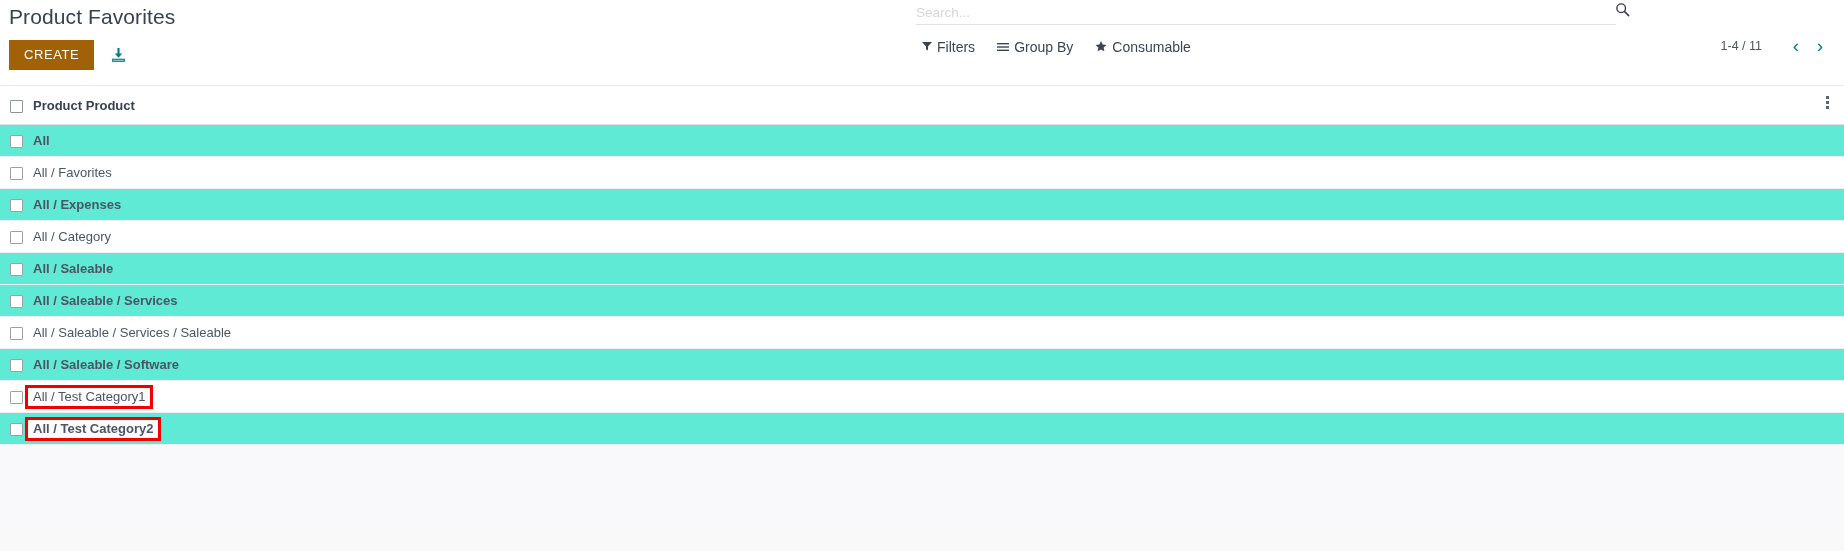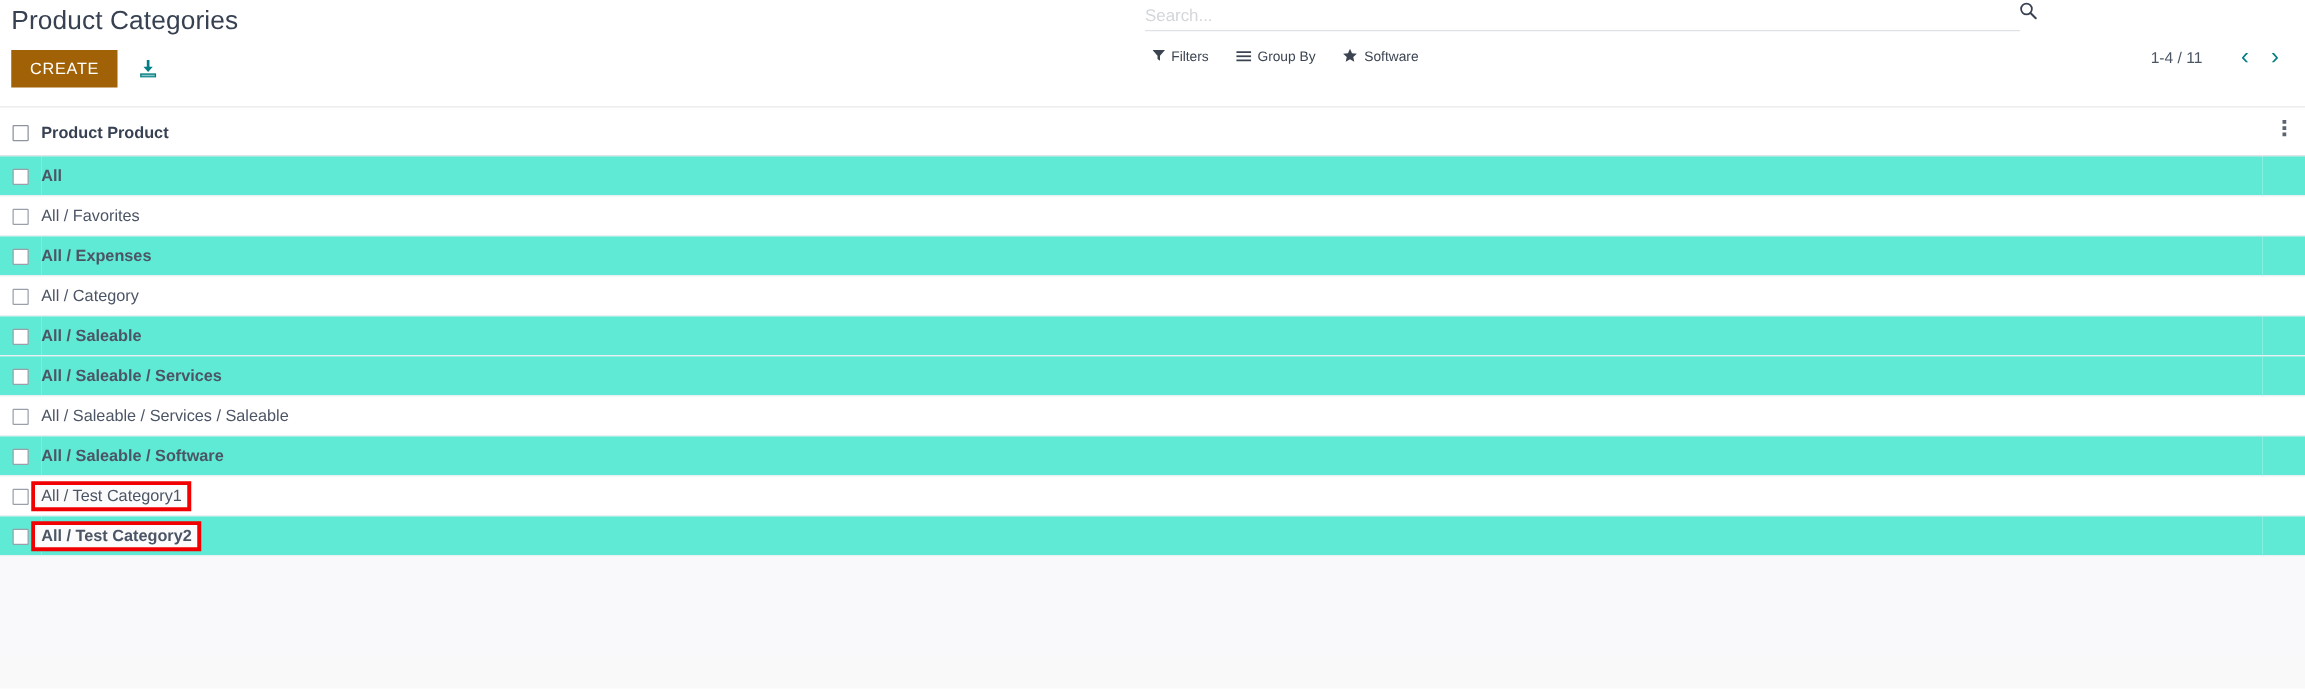--- a/index.html
+++ b/index.html
@@ -101,21 +101,21 @@
   }
   .filter-menus {
     display: flex;
     align-items: center;
     margin-top: 14px;
     padding-left: 6px;
   }
   .fmenu {
     display: inline-flex;
     align-items: center;
-    font-size: 11px;
+    font-size: 14px;
     color: #3c4452;
     margin-right: 22px;
     cursor: pointer;
     white-space: nowrap;
   }
   .fmenu .fi {
     margin-right: 5px;
     font-size: 11px;
     line-height: 1;
     display: inline-block;
@@ -229,21 +229,21 @@
   }
 </style>
 </head>
 <body>
 
 <div class="app">
 
   <div class="control-panel">
 
     <div class="cp-left">
-      <div class="breadcrumb">Product Categories</div>
+      <div class="breadcrumb">Product Favorites</div>
       <div class="cp-buttons">
         <button class="btn-create">CREATE</button>
         <span class="btn-import">
           <svg width="17" height="17" viewBox="0 0 16 16" aria-hidden="true">
             <path d="M7 1h2v5h2.5L8 10 4.5 6H7V1z" fill="#017e84"></path>
             <rect x="2" y="11" width="12" height="3" fill="#017e84"></rect>
             <rect x="3" y="12" width="10" height="1.2" fill="#ffffff" opacity="0.55"></rect>
           </svg>
         </span>
       </div>
@@ -277,21 +277,21 @@
             </svg>
           </span>
           <span>Group By</span>
         </span>
         <span class="fmenu">
           <span class="fi star">
             <svg width="12" height="11" viewBox="0 0 12 11" aria-hidden="true">
               <path d="M6 0l1.6 3.5 3.9.4-2.9 2.6.8 3.8L6 8.4 2.6 10.3l.8-3.8L.5 3.9l3.9-.4z" fill="#3c4452"></path>
             </svg>
           </span>
-          <span>Software</span>
+          <span>Consumable</span>
         </span>
       </div>
     </div>
 
     <div class="cp-right">
       <span class="pager-value">1-4 / 11</span>
       <span class="pager-btn">‹</span>
       <span class="pager-btn">›</span>
     </div>
 

